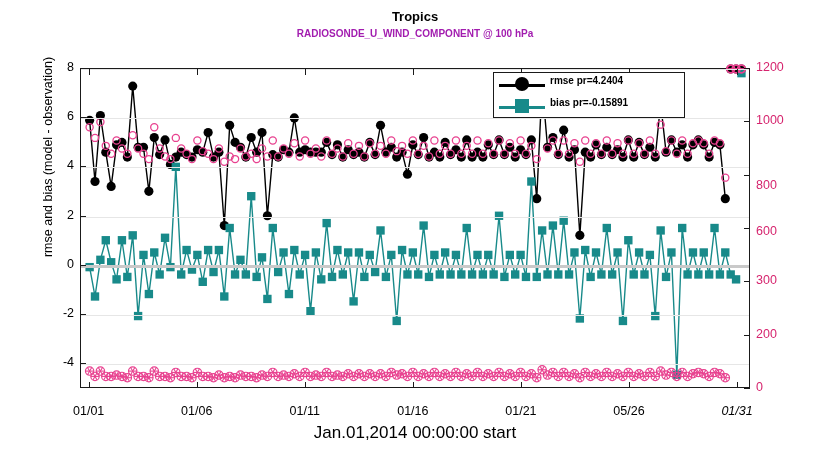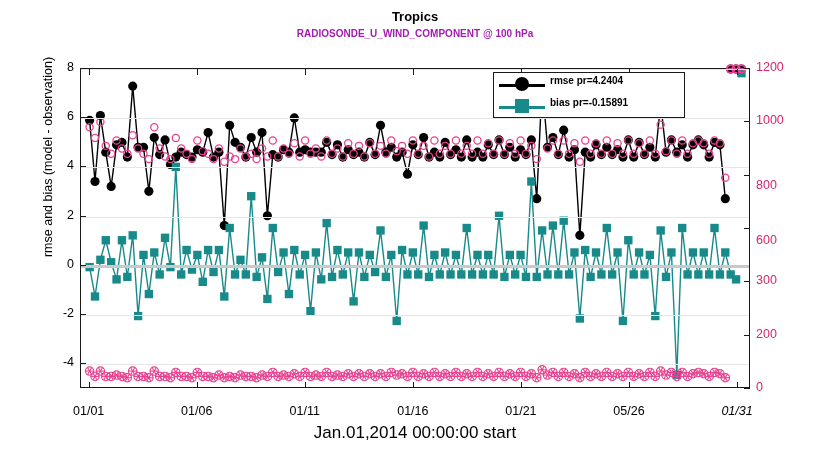--- a/index.html
+++ b/index.html
@@ -1001,21 +1001,21 @@
       <div class="ytick-left" style="top: 109.231px;">6</div>
       <div class="tick-mark-left" style="top: 117.231px;"></div>
       <div class="ytick-left" style="top: 60px;">8</div>
       <div class="tick-mark-left" style="top: 68px;"></div>
       <div class="ytick-right" style="top: 380px;">0</div>
       <div class="tick-mark-right" style="top: 388px;"></div>
       <div class="ytick-right" style="top: 326.667px;">200</div>
       <div class="tick-mark-right" style="top: 334.667px;"></div>
       <div class="ytick-right" style="top: 273.333px;">300</div>
       <div class="tick-mark-right" style="top: 281.333px;"></div>
-      <div class="ytick-right" style="top: 233px;">600</div>
+      <div class="ytick-right" style="top: 224px;">600</div>
       <div class="tick-mark-right" style="top: 228px;"></div>
       <div class="ytick-right" style="top: 178px;">800</div>
       <div class="tick-mark-right" style="top: 174.667px;"></div>
       <div class="ytick-right" style="top: 113.333px;">1000</div>
       <div class="tick-mark-right" style="top: 121.333px;"></div>
       <div class="ytick-right" style="top: 60px;">1200</div>
       <div class="tick-mark-right" style="top: 68px;"></div>
       <div class="xtick-label" style="left: 58.6452px;">01/01</div>
       <div class="tick-mark-x" style="left: 88.6452px;"></div>
       <div class="tick-mark-x-top" style="left: 88.6452px;"></div>

